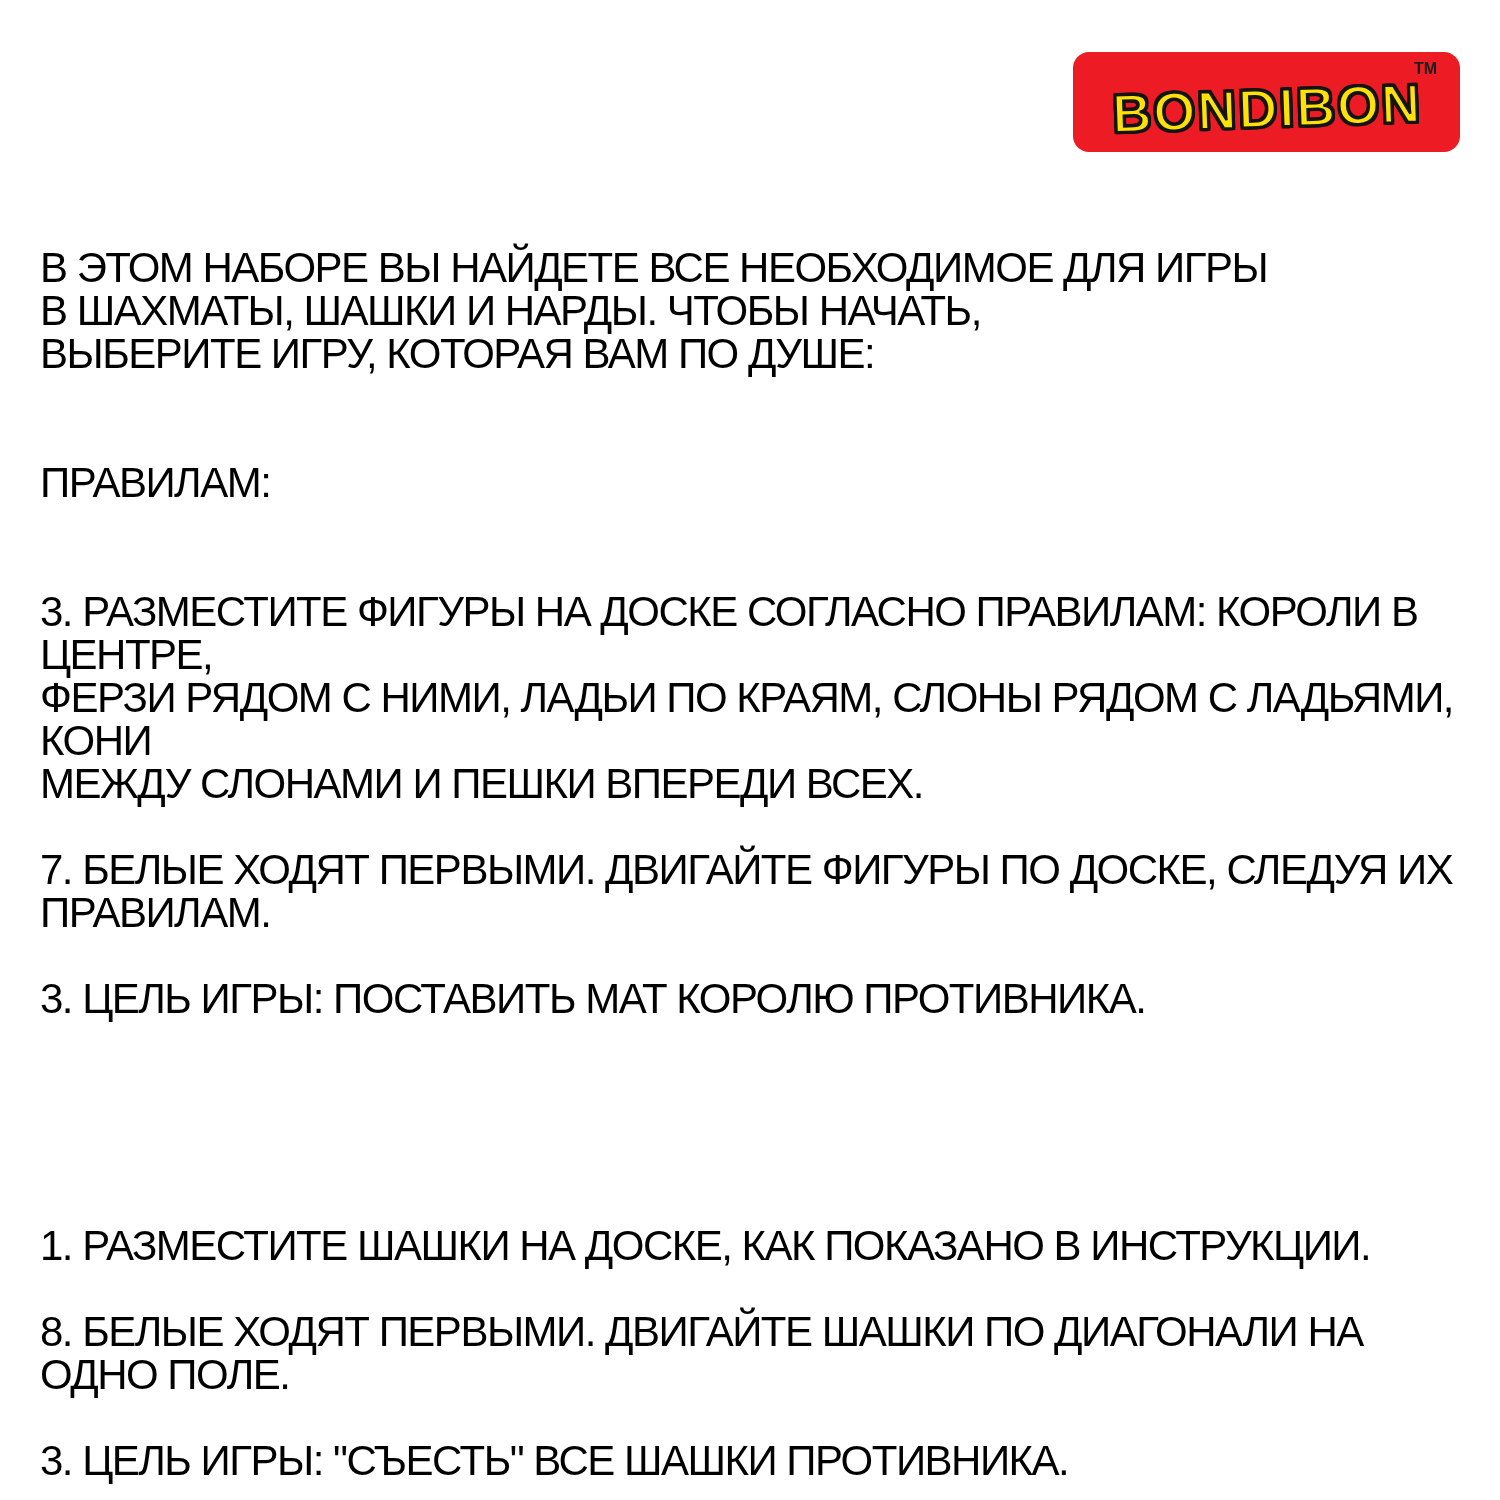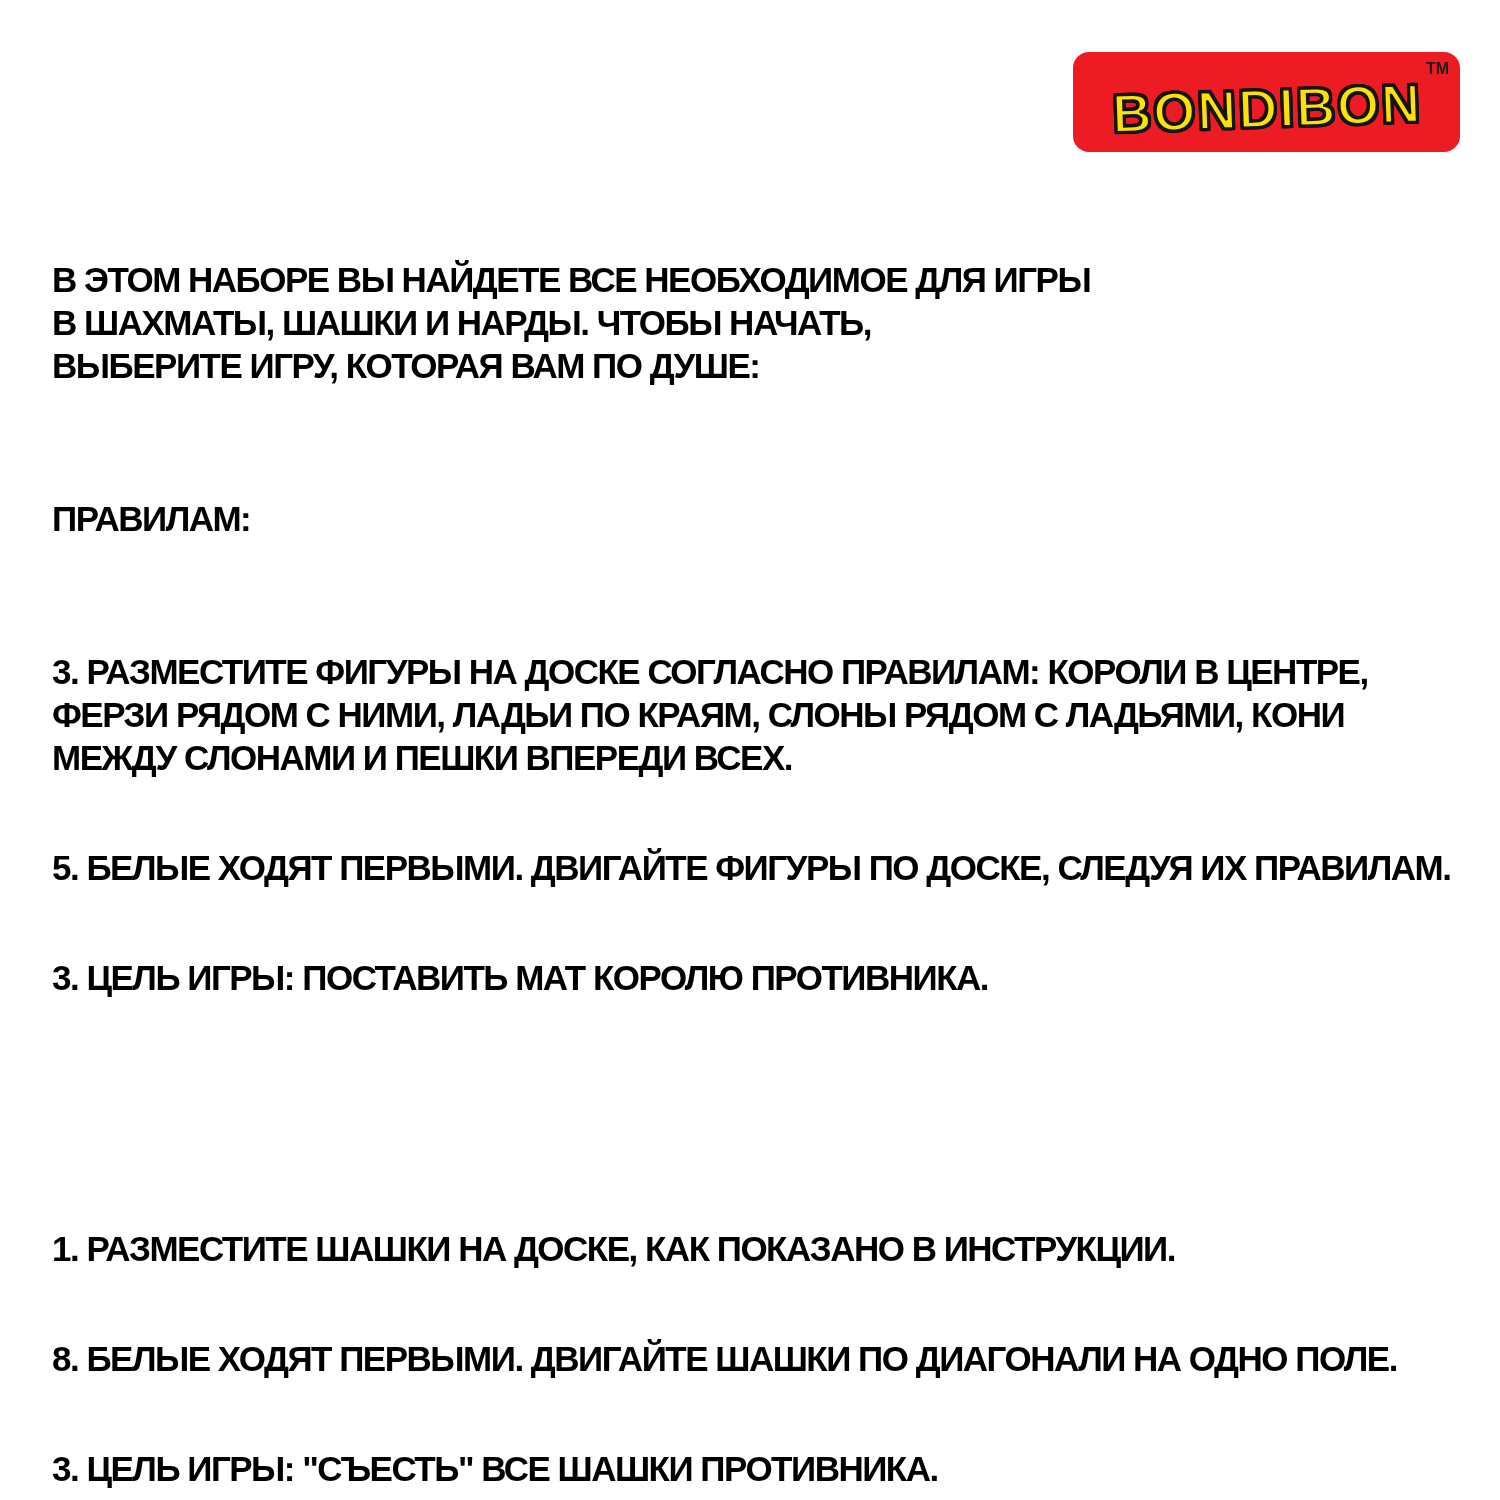--- a/index.html
+++ b/index.html
@@ -38,44 +38,44 @@
       2px 0 0 #141414, -2px 0 0 #141414,
       0 2px 0 #141414, 0 -2px 0 #141414,
       2px 2px 0 #141414, -2px -2px 0 #141414,
       2px -2px 0 #141414, -2px 2px 0 #141414;
     transform: rotate(-2deg) translateY(6px);
     white-space: nowrap;
   }
   .logo-tm {
     position: absolute;
     top: 8px;
-    right: 11px;
+    right: 23px;
     font-size: 16px;
     font-weight: 700;
     color: #1d1d1b;
     letter-spacing: 0;
   }
 
   
   .content {
     position: absolute;
     left: 40px;
     top: 160px;
     width: 1440px;
     color: #000000;
     font-weight: 700;
     font-size: 33px;
     line-height: 43px;
     letter-spacing: -1.5px;
     white-space: pre-line;
   }
   .content p, .content h2 {
-    margin: 12px;
-    font-size: 35px;
-    font-weight: 700;
+    margin: 0;
+    font-size: 42px;
+    font-weight: 400;
   }
   .intro   { margin: 0 0 36px 0; }
   .section-heading { margin: 0 0 32px 0; }
   .section-items   { margin: 0 0 32px 0; }
 </style>
 </head>
 <body>
 
 <div>
 
@@ -88,21 +88,21 @@
 
     <p class="intro">В ЭТОМ НАБОРЕ ВЫ НАЙДЕТЕ ВСЕ НЕОБХОДИМОЕ ДЛЯ ИГРЫ
 В ШАХМАТЫ, ШАШКИ И НАРДЫ. ЧТОБЫ НАЧАТЬ,
 ВЫБЕРИТЕ ИГРУ, КОТОРАЯ ВАМ ПО ДУШЕ:</p>
 
     <h2 class="section-heading">ПРАВИЛАМ:</h2>
     <div class="section-items">
       <p class="item">3. РАЗМЕСТИТЕ ФИГУРЫ НА ДОСКЕ СОГЛАСНО ПРАВИЛАМ: КОРОЛИ В ЦЕНТРЕ,
 ФЕРЗИ РЯДОМ С НИМИ, ЛАДЬИ ПО КРАЯМ, СЛОНЫ РЯДОМ С ЛАДЬЯМИ, КОНИ
 МЕЖДУ СЛОНАМИ И ПЕШКИ ВПЕРЕДИ ВСЕХ.</p>
-      <p class="item">5. БЕЛЫЕ ХОДЯТ ПЕРВЫМИ. ДВИГАЙТЕ ФИГУРЫ ПО ДОСКЕ, СЛЕДУЯ ИХ ПРАВИЛАМ.</p>
+      <p class="item">7. БЕЛЫЕ ХОДЯТ ПЕРВЫМИ. ДВИГАЙТЕ ФИГУРЫ ПО ДОСКЕ, СЛЕДУЯ ИХ ПРАВИЛАМ.</p>
       <p class="item">3. ЦЕЛЬ ИГРЫ: ПОСТАВИТЬ МАТ КОРОЛЮ ПРОТИВНИКА.</p>
     </div>
 
     <div class="section-items">
       <p class="item">1. РАЗМЕСТИТЕ ШАШКИ НА ДОСКЕ, КАК ПОКАЗАНО В ИНСТРУКЦИИ.</p>
       <p class="item">8. БЕЛЫЕ ХОДЯТ ПЕРВЫМИ. ДВИГАЙТЕ ШАШКИ ПО ДИАГОНАЛИ НА ОДНО ПОЛЕ.</p>
       <p class="item">3. ЦЕЛЬ ИГРЫ: "СЪЕСТЬ" ВСЕ ШАШКИ ПРОТИВНИКА.</p>
       
     </div>
 

